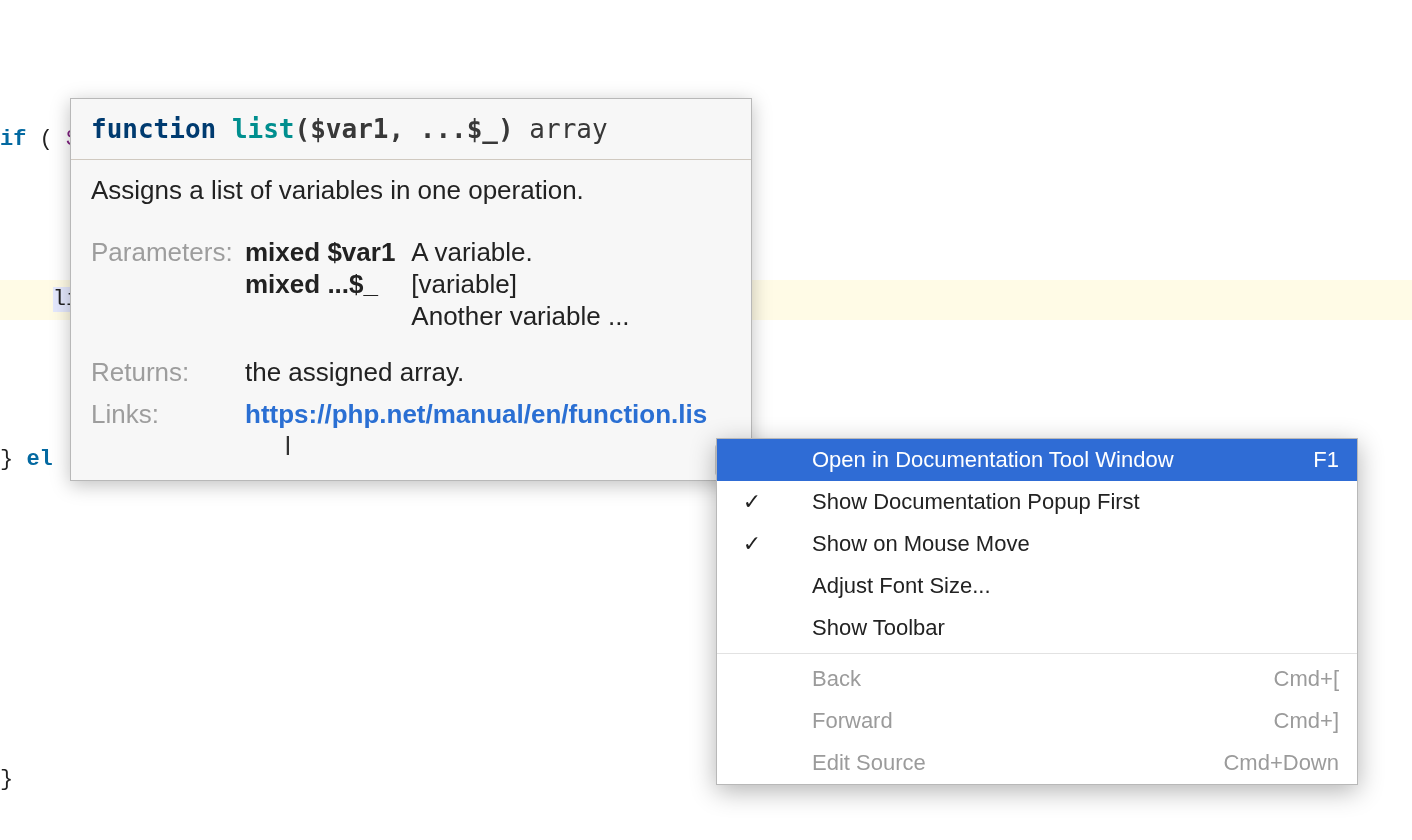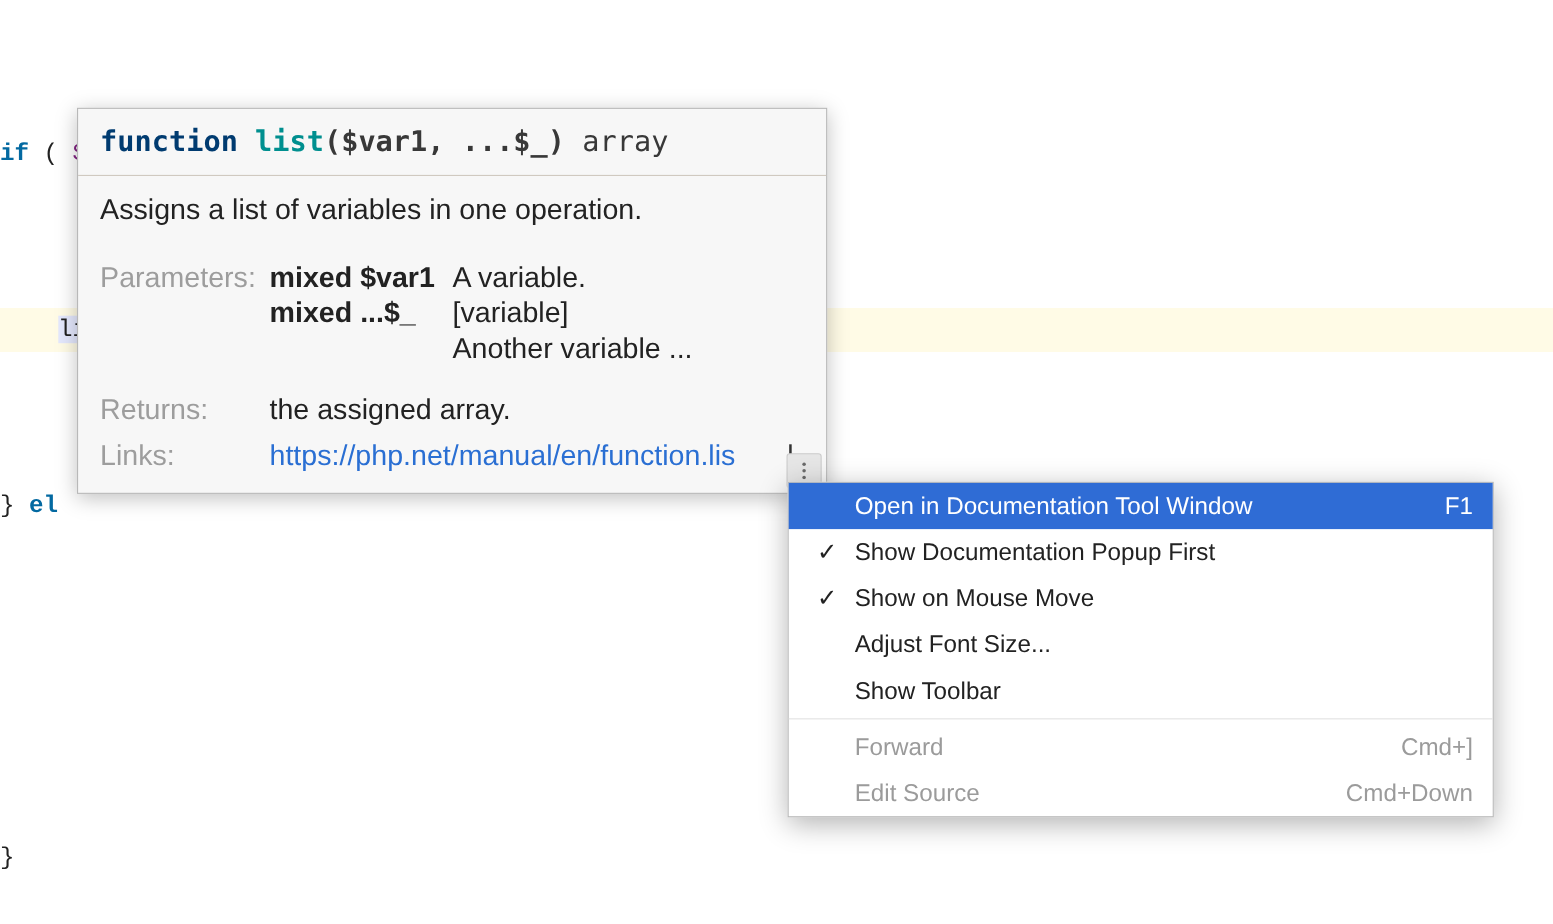--- a/index.html
+++ b/index.html
@@ -85,21 +85,21 @@
     color: #9d9d9d;
     width: 140px;
     flex: 0 0 auto;
   }
   .doc-content {
     color: #222;
     flex: 1 1 auto;
   }
   .doc-param-type { color: #222; font-weight: bold; }
   .doc-param-name { font-weight: bold; }
-  .doc-link { color: #2a6fd3; text-decoration: none; }
+  .doc-link { color: #2a6fd3; text-decoration: none; font-weight: bold; }
   .doc-params-grid {
     display: table;
   }
   .doc-params-row { display: table-row; }
   .doc-cell { display: table-cell; padding-right: 16px; vertical-align: top; }
 
   .doc-kebab {
     position: absolute;
     right: 4px;
     bottom: 4px;
@@ -128,20 +128,21 @@
     font-family: -apple-system, BlinkMacSystemFont, "Helvetica Neue", Arial, sans-serif;
     font-size: 22px;
     line-height: 38px;
     z-index: 20;
   }
   .menu-item {
     display: flex;
     align-items: center;
     padding: 1px 18px 1px 10px;
     height: 40px;
+    gap: 35px;
   }
   .menu-item .check {
     width: 50px;
     text-align: center;
     color: #222;
     visibility: hidden;
   }
   .menu-item.checked .check { visibility: visible; }
   .menu-item .label { flex: 1 1 auto; }
   .menu-item .shortcut { color: #222222; margin-left: 20px; }
@@ -281,20 +282,25 @@
     <span class="label">Adjust Font Size...</span>
   </div>
 
   <div class="menu-item">
     <span class="check">✓</span>
     <span class="label">Show Toolbar</span>
   </div>
 
   <div class="menu-sep"></div>
 
+  <div class="menu-item disabled">
+    <span class="check">✓</span>
+    <span class="label">Back</span>
+    <span class="shortcut">Cmd+[</span>
+  </div>
 
   <div class="menu-item disabled">
     <span class="check">✓</span>
     <span class="label">Forward</span>
     <span class="shortcut">Cmd+]</span>
   </div>
 
   <div class="menu-item disabled">
     <span class="check">✓</span>
     <span class="label">Edit Source</span>

